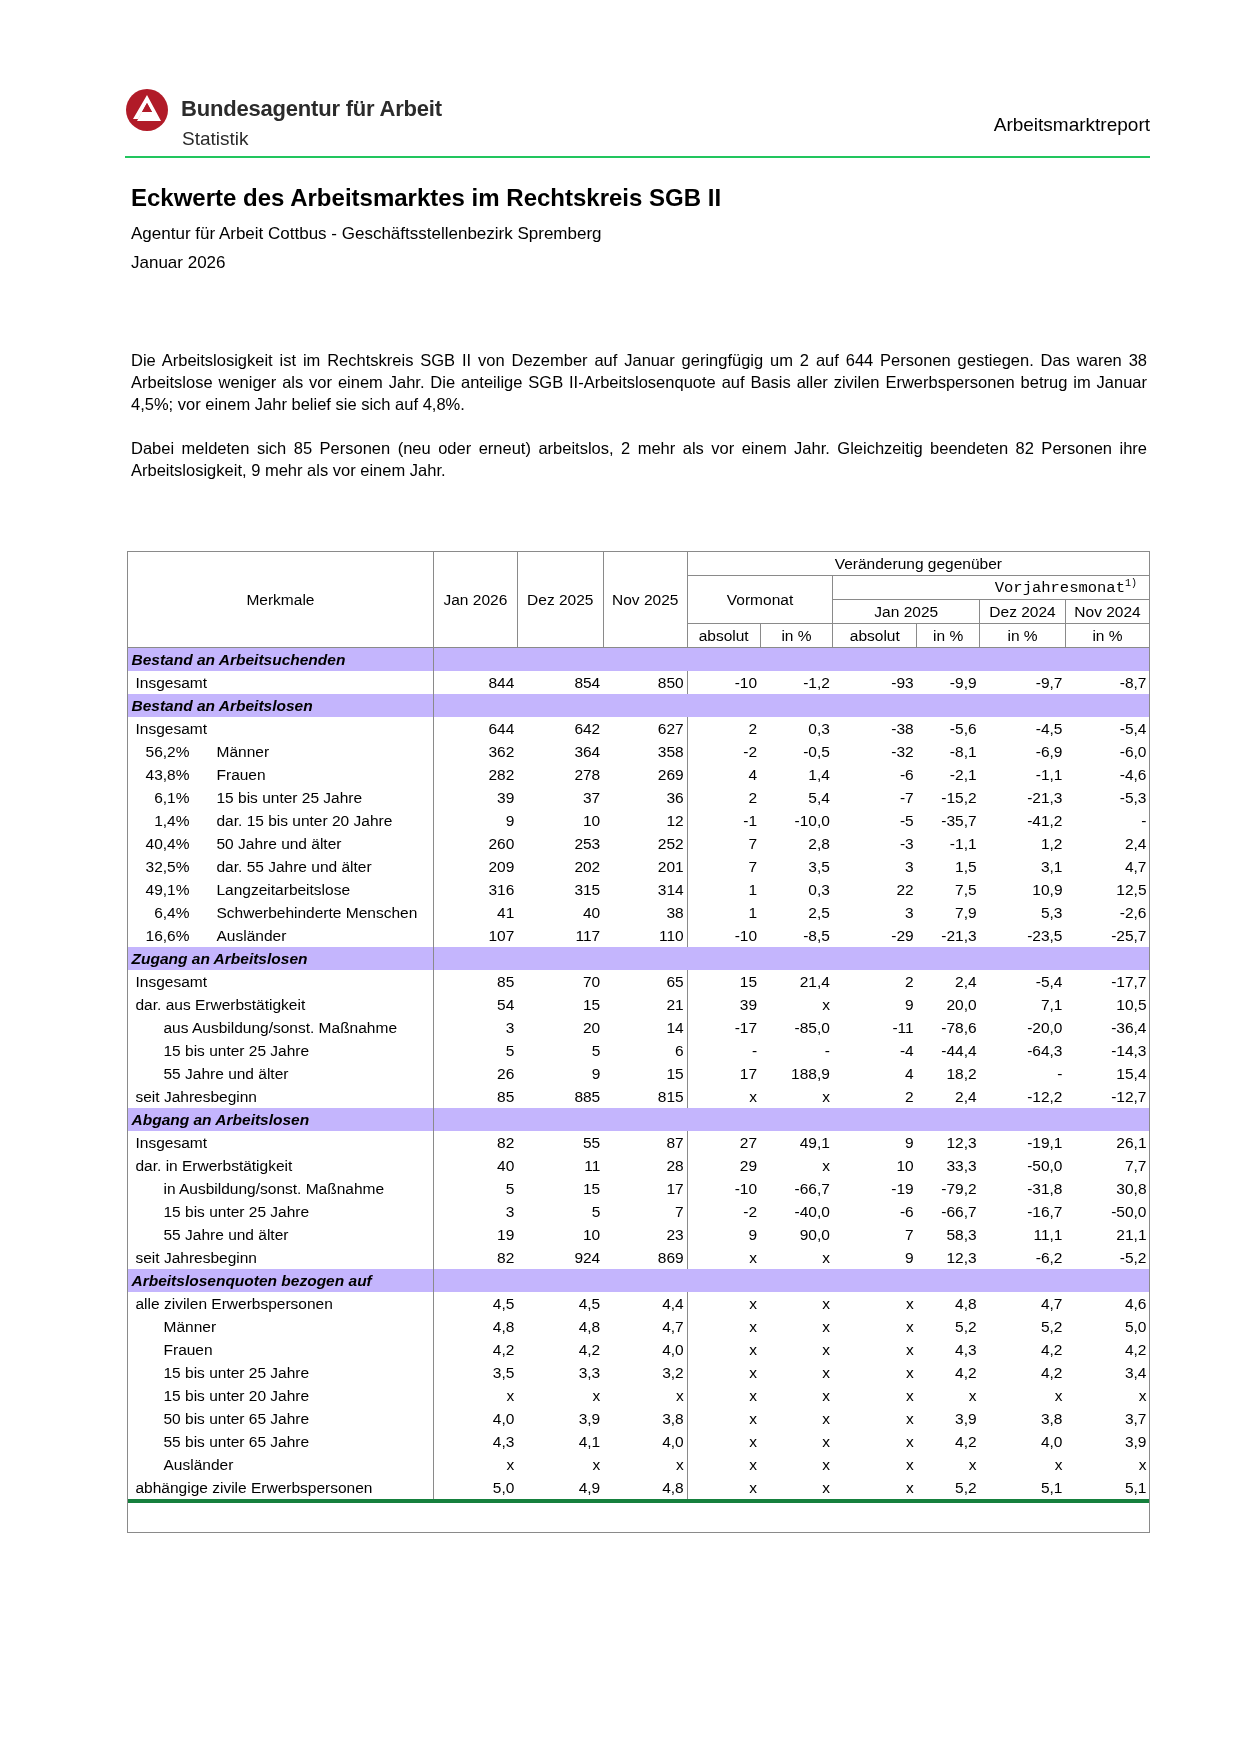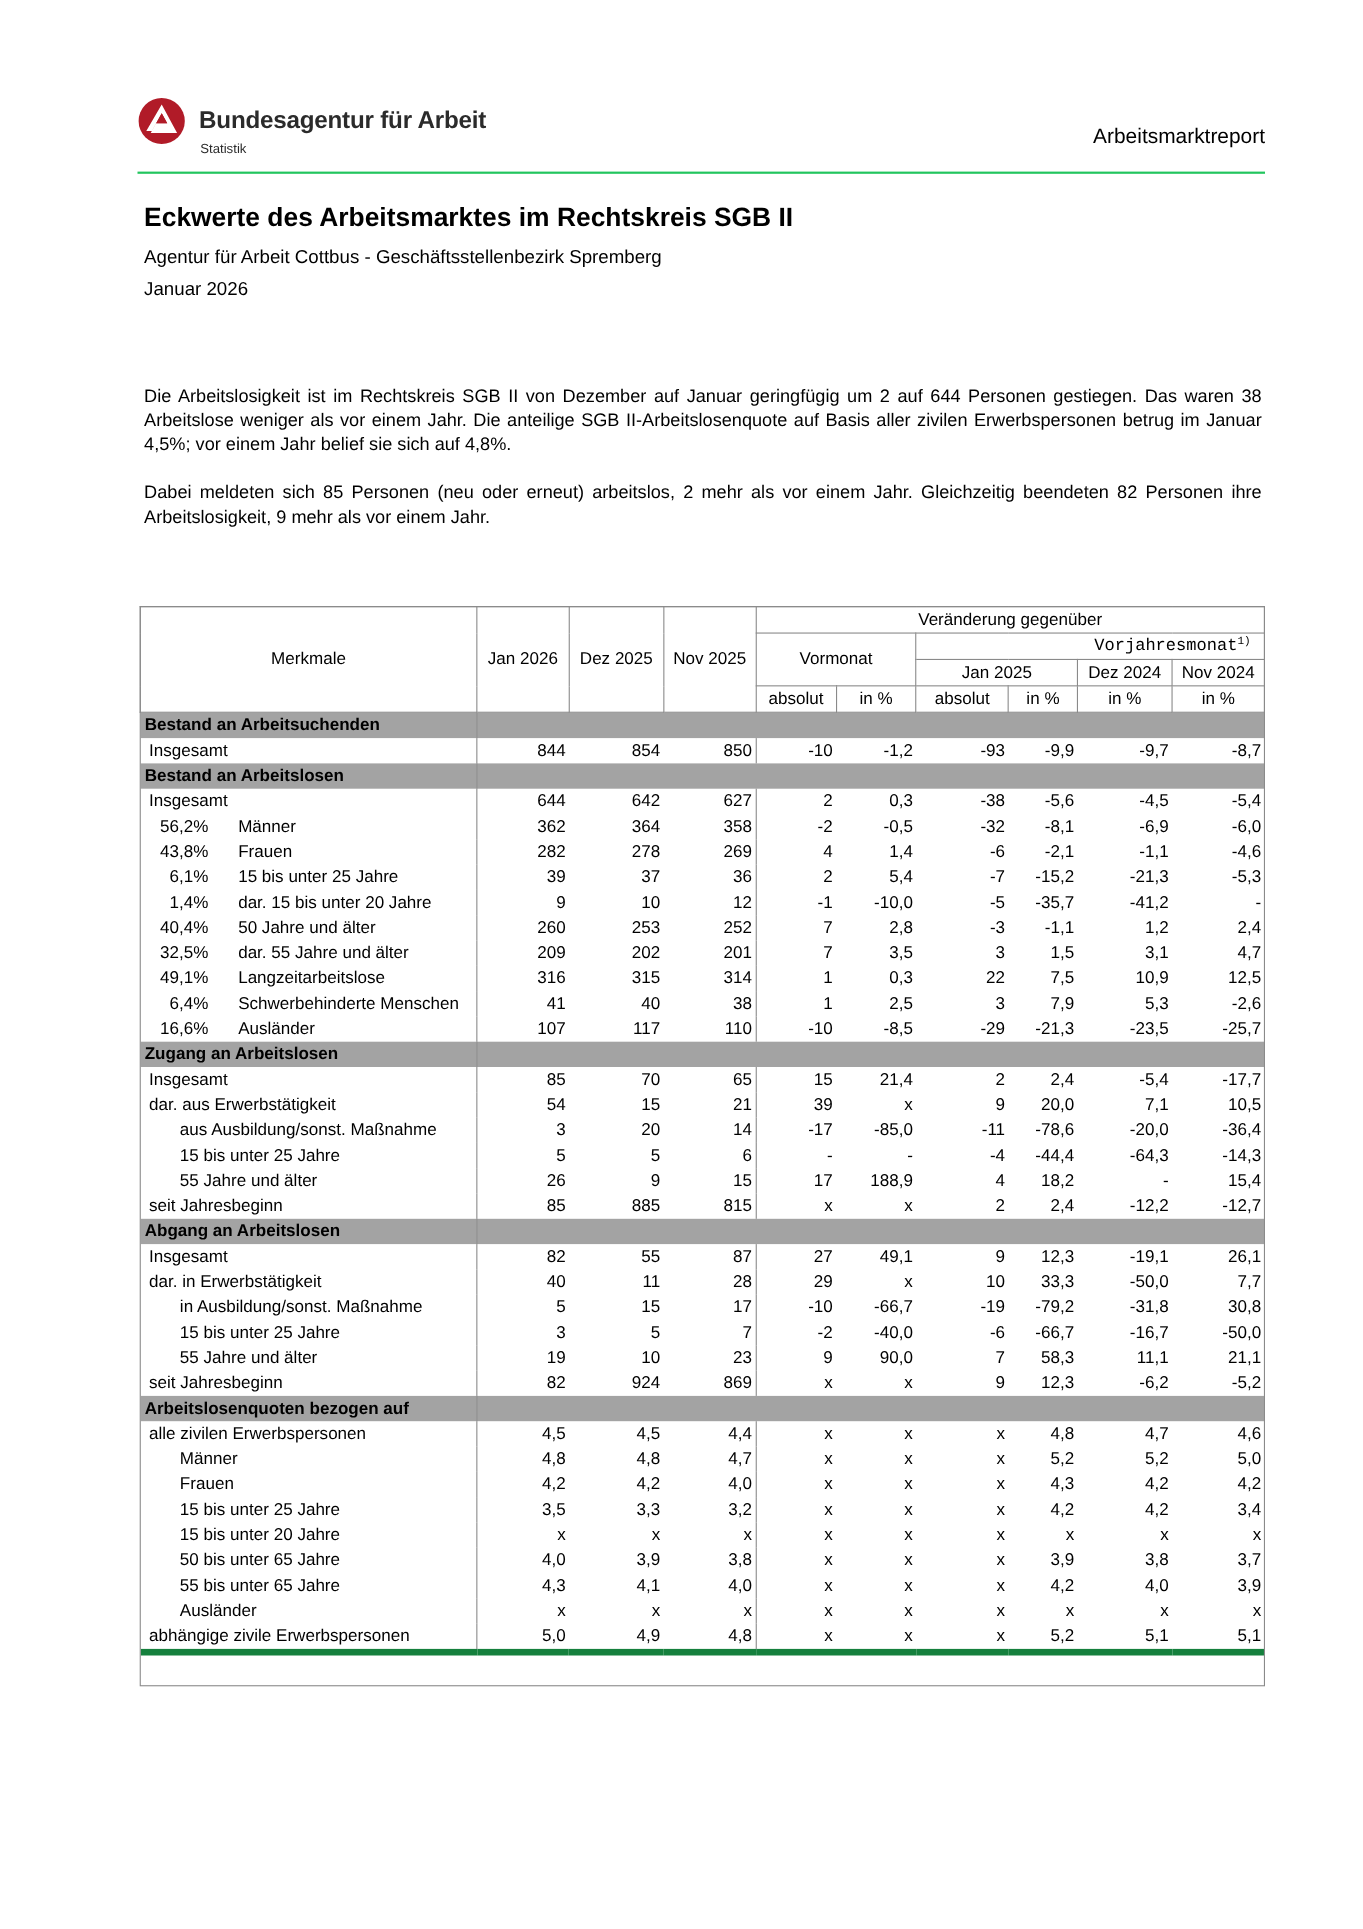--- a/index.html
+++ b/index.html
@@ -1,40 +1,40 @@
 <!DOCTYPE html>
 <html><head>
 <meta charset="utf-8">
 <style>
   html, body { margin: 0; padding: 0; background: #ffffff; }
   body { width: 1239px; height: 1754px; position: relative; font-family: "Liberation Sans", sans-serif; color: #000; overflow: hidden; }
   .header { position: absolute; left: 125px; top: 86px; width: 1025px; height: 70px; border-bottom: 2px solid #22c55e; }
   .logo { position: absolute; left: 0; top: 2px; width: 44px; height: 44px; }
   .brand { position: absolute; left: 56px; top: 10px; font-weight: bold; font-size: 22px; color: #2b2b2b; letter-spacing: -0.2px; }
-  .brand-sub { position: absolute; left: 57px; top: 42px; font-size: 12px; color: #2b2b2b; }
+  .brand-sub { position: absolute; left: 57px; top: 42px; font-size: 19px; color: #2b2b2b; }
   .report-label { position: absolute; right: 0; top: 28px; font-size: 19px; }
   .title { position: absolute; left: 131px; top: 184px; font-weight: bold; font-size: 24px; }
   .subtitle { position: absolute; left: 131px; top: 224px; font-size: 17px; }
   .date { position: absolute; left: 131px; top: 253px; font-size: 17px; }
   .para { position: absolute; left: 131px; width: 1016px; font-size: 16.5px; line-height: 22px; text-align: justify; }
   .p1 { top: 349px; }
   .p2 { top: 437px; }
   table.data { position: absolute; left: 127px; top: 551px; width: 1023px; border-collapse: collapse; font-size: 15.5px; }
   table.data td, table.data th { padding: 0 4px; height: 23px; white-space: nowrap; }
   table.data th { font-weight: normal; border: 1px solid #8a8a8a; text-align: center; }
   .hdr th { height: 24px; }
-  .sec td { background: #a3a3a3; font-weight: bold; height: 22px; }
+  .sec td { background: #c4b5fd; font-weight: bold; height: 22px; font-style: italic; }
   .sec td.lbl { border-right: 1px solid #8a8a8a; }
   .num { text-align: right; padding-right: 3px !important; }
   td.lbl { border-right: 1px solid #8a8a8a; text-align: left; }
   td.c3 { border-right: 1px solid #8a8a8a; }
   .pct { display: inline-block; width: 58px; text-align: right; margin-right: 27px; }
   .i1 { padding-left: 8px !important; }
   .i2 { padding-left: 36px !important; }
-  table.data tr.last td { border-bottom: 6px solid #15803d; margin-left: 10px; }
+  table.data tr.last td { border-bottom: 4px solid #15803d; margin-left: 10px; }
   .tbl-outer { position: absolute; left: 127px; top: 551px; width: 1023px; height: 982px; border: 1px solid #8a8a8a; box-sizing: border-box; pointer-events: none; }
   .footnote { position: absolute; left: 130px; top: 1540px; font-size: 12.5px; line-height: 19px; }
   .footnote .l2 { padding-left: 14px; }
   sup { font-size: 10px; }
 </style>
 </head>
 <body>
 
 <div class="header">
   <svg class="logo" viewBox="0 0 44 44">

